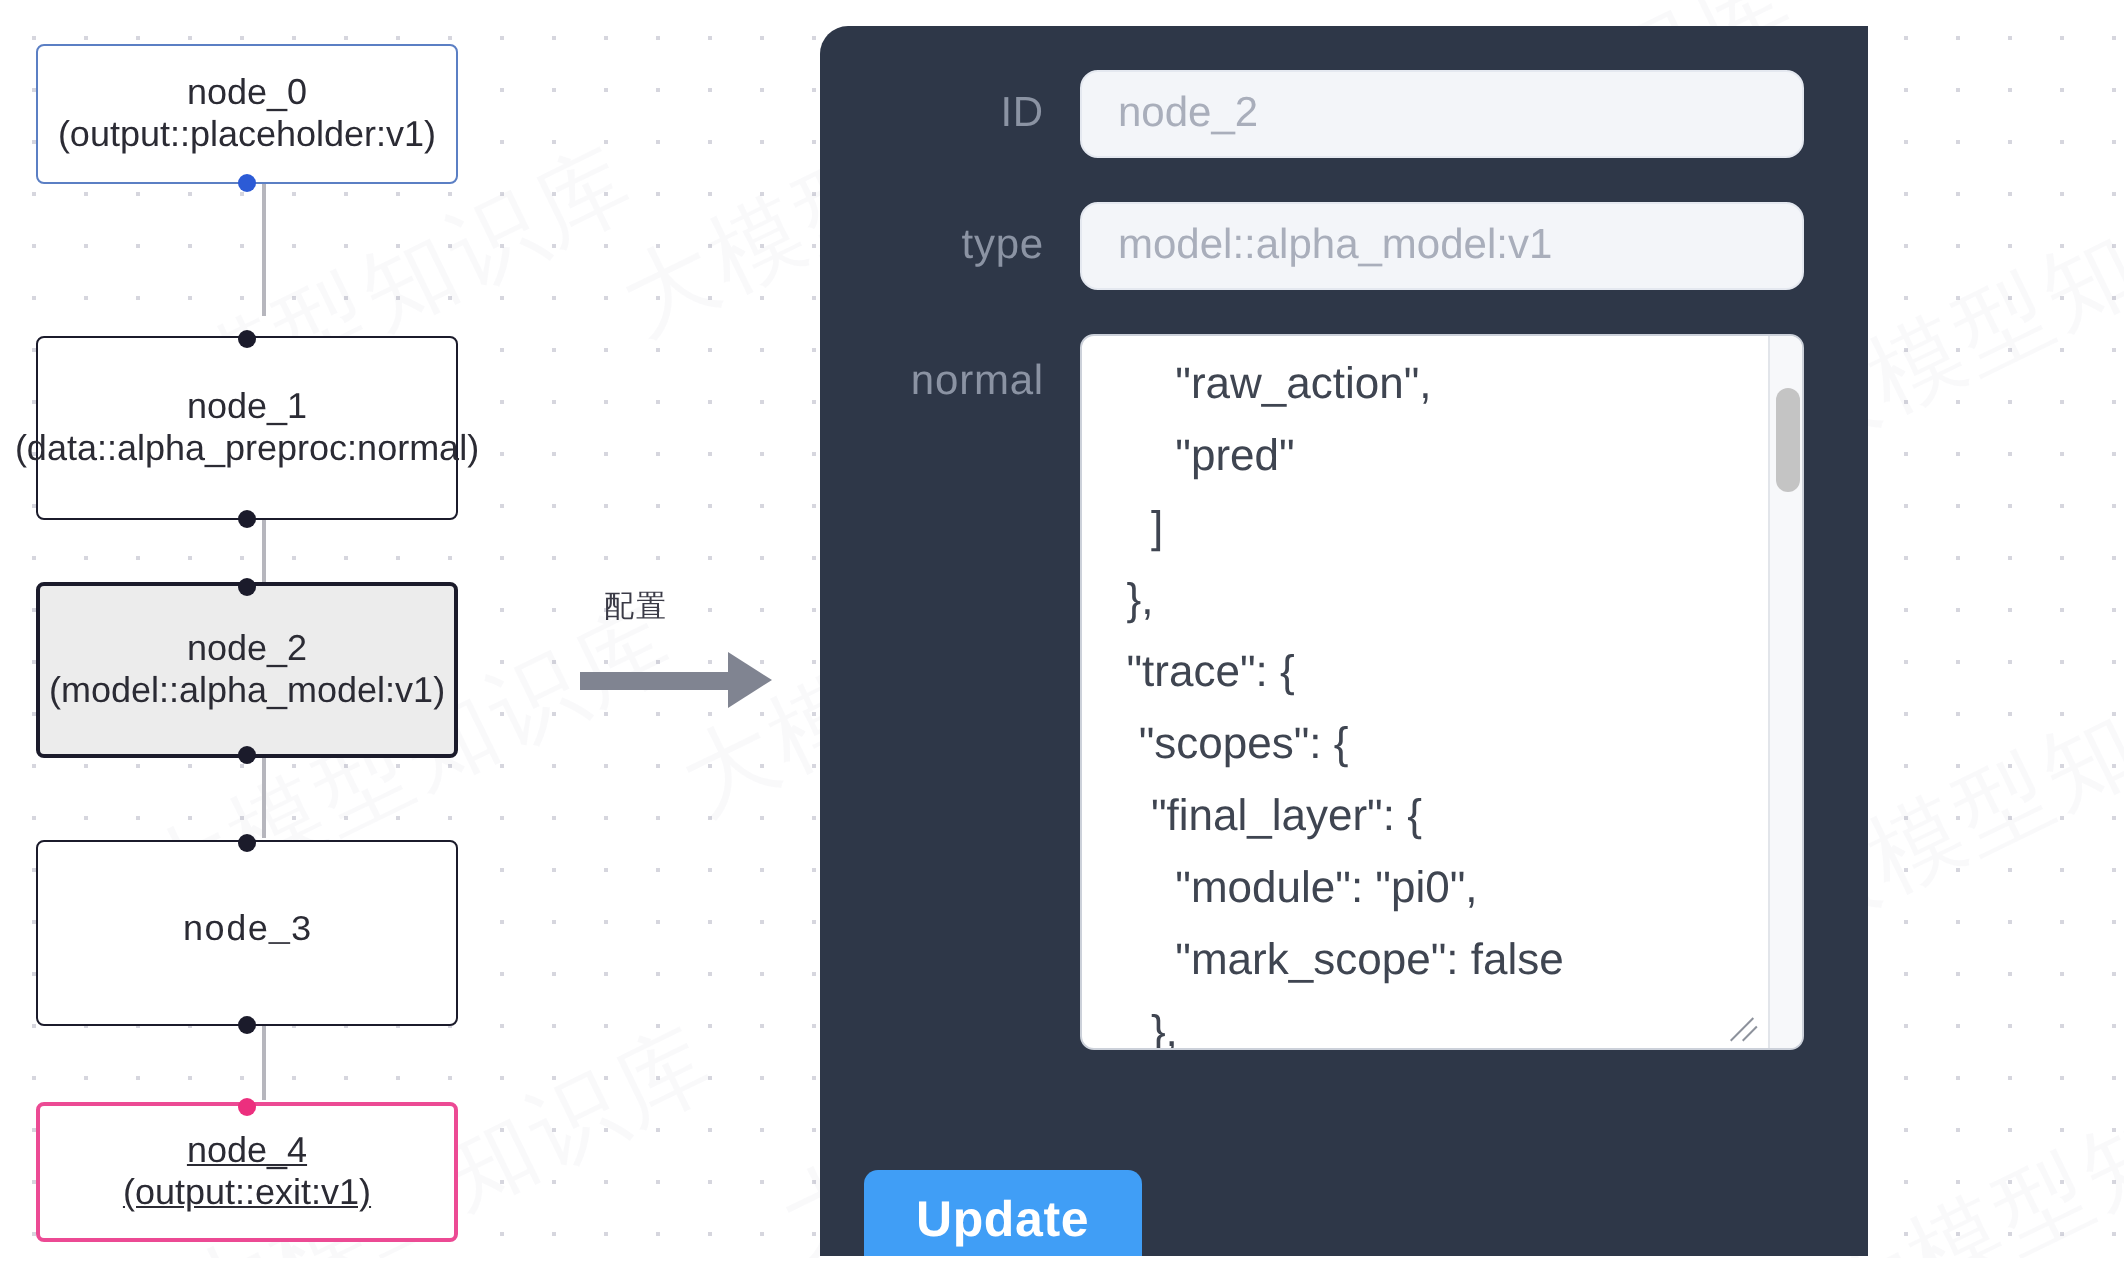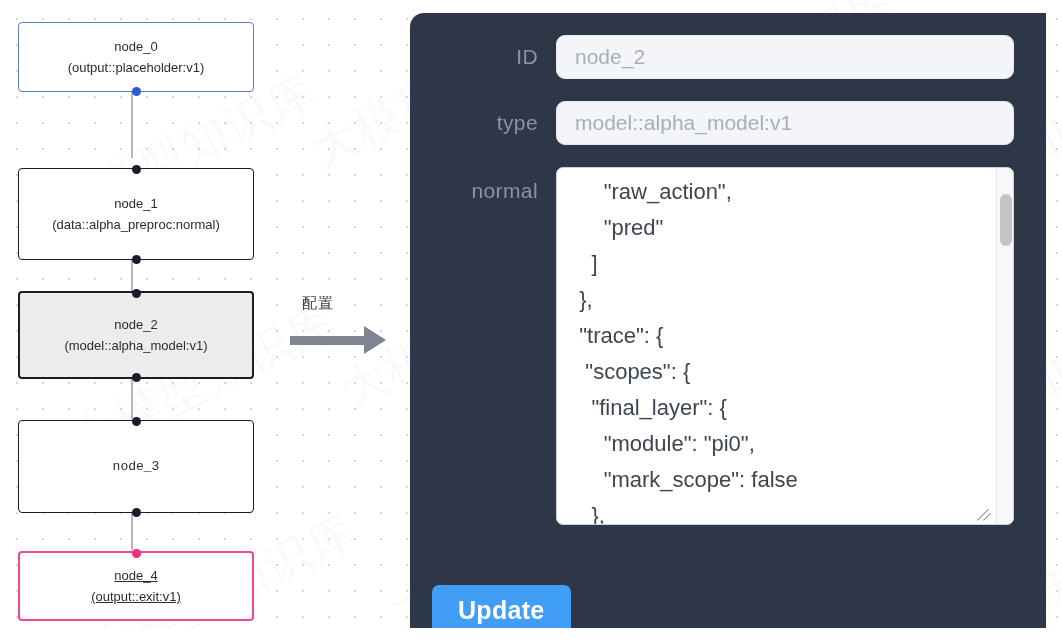--- a/index.html
+++ b/index.html
@@ -50,31 +50,31 @@
   .edge {
     position: absolute;
     width: 2px;
     background: #b6b6bd;
     left: 131px;
   }
 
   .node {
     position: absolute;
     left: 18px;
-    width: 236px;
+    width: 211px;
     background: #ffffff;
     border: 1.4px solid #1b1b2b;
     border-radius: 4px;
     display: flex;
     flex-direction: column;
     align-items: center;
     justify-content: center;
     text-align: center;
     color: #2b2b34;
-    font-size: 13px;
+    font-size: 18px;
     line-height: 21px;
     padding: 4px 20px;
   }
   .node .nm { display: block; }
   .node .ntype { display: block; }
 
   .node.n-input  { border: 1.6px solid #5b7fc4; border-radius: 4px; }
   .node.n-output { border: 2px solid #ec4a94; border-radius: 4px; }
   .node.n-selected {
     background: #ececec;
@@ -120,24 +120,24 @@
     width: 0; height: 0;
     border-top: 14px solid transparent;
     border-bottom: 14px solid transparent;
     border-left: 22px solid #808491;
   }
 
   
   .panel {
     position: absolute;
     left: 410px; top: 13px;
-    width: 636px; height: 615px;
+    width: 524px; height: 615px;
     background: #2e3748;
     border-radius: 14px 0 0 0;
-    padding: 22px 0 0 16px;
+    padding: 22px 0 0 0;
     overflow: hidden;
   }
 
   .field-row {
     display: flex;
     align-items: center;
     margin-bottom: 22px;
     padding-left: 18px;
   }
   .field-label {

